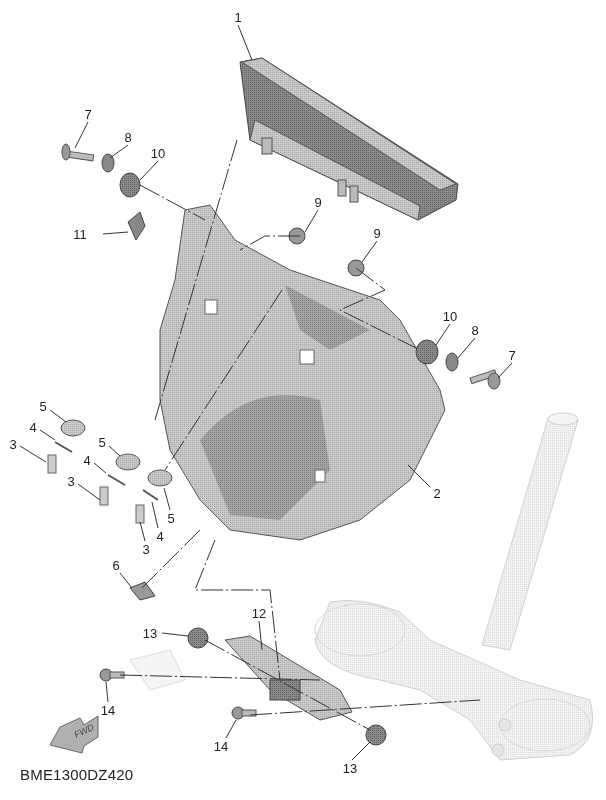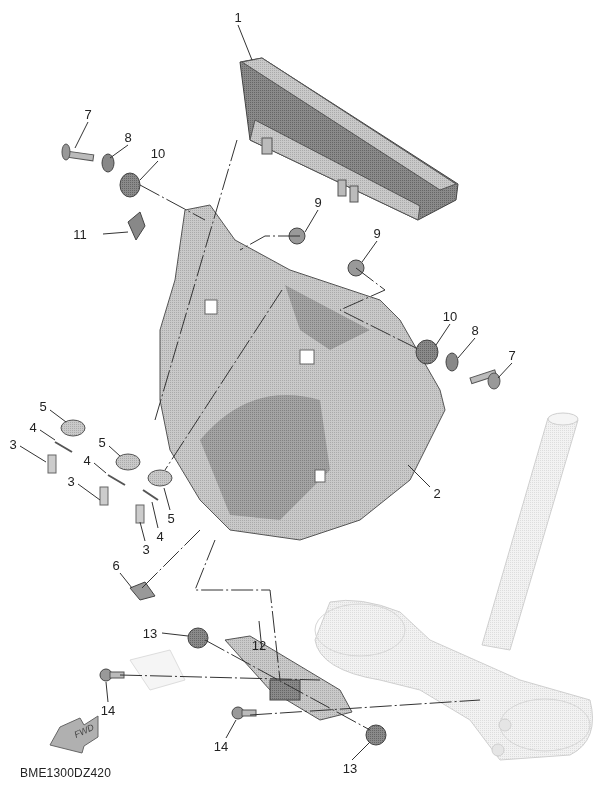--- a/index.html
+++ b/index.html
@@ -1,19 +1,19 @@
 <!DOCTYPE html>
 <html><head>
   <meta charset="utf-8">
   <style>
     html, body { margin:0; padding:0; background:#ffffff; }
     body { width:606px; height:800px; position:relative; overflow:hidden; font-family:"Liberation Sans", sans-serif; }
     #diagram { position:absolute; left:0; top:0; width:606px; height:800px; }
     .callout { position:absolute; font-size:13px; color:#222; line-height:1; transform:translate(-50%,-50%); white-space:nowrap; }
-    .code { position:absolute; left:20px; top:766px; font-size:12px; color:#222; letter-spacing:0.2px; }
+    .code { position:absolute; left:20px; top:766px; font-size:15px; color:#222; letter-spacing:0.2px; }
     .lead { stroke:#333; stroke-width:1; fill:none; }
     .dash { stroke:#333; stroke-width:1; fill:none; stroke-dasharray:22 3 2 3; }
   </style>
 </head>
 <body>
 
 <div id="diagram">
   <svg width="606" height="800" viewBox="0 0 606 800">
     <defs>
       <pattern id="dots" width="2" height="2" patternUnits="userSpaceOnUse">
@@ -169,21 +169,21 @@
       <div class="callout" style="left: 43px; top: 406px;">5</div>
       <div class="callout" style="left: 33px; top: 427px;">4</div>
       <div class="callout" style="left: 13px; top: 444px;">3</div>
       <div class="callout" style="left: 102px; top: 442px;">5</div>
       <div class="callout" style="left: 87px; top: 460px;">4</div>
       <div class="callout" style="left: 71px; top: 481px;">3</div>
       <div class="callout" style="left: 171px; top: 518px;">5</div>
       <div class="callout" style="left: 160px; top: 536px;">4</div>
       <div class="callout" style="left: 146px; top: 549px;">3</div>
       <div class="callout" style="left: 116px; top: 565px;">6</div>
-      <div class="callout" style="left: 259px; top: 613px; margin-top: 32px;">12</div>
+      <div class="callout" style="left: 259px; top: 613px;">12</div>
       <div class="callout" style="left: 150px; top: 633px;">13</div>
       <div class="callout" style="left: 108px; top: 710px;">14</div>
       <div class="callout" style="left: 221px; top: 746px;">14</div>
       <div class="callout" style="left: 350px; top: 768px;">13</div>
     </div>
 
   <div class="code">BME1300DZ420</div>
 </div>
 
 </body></html>

